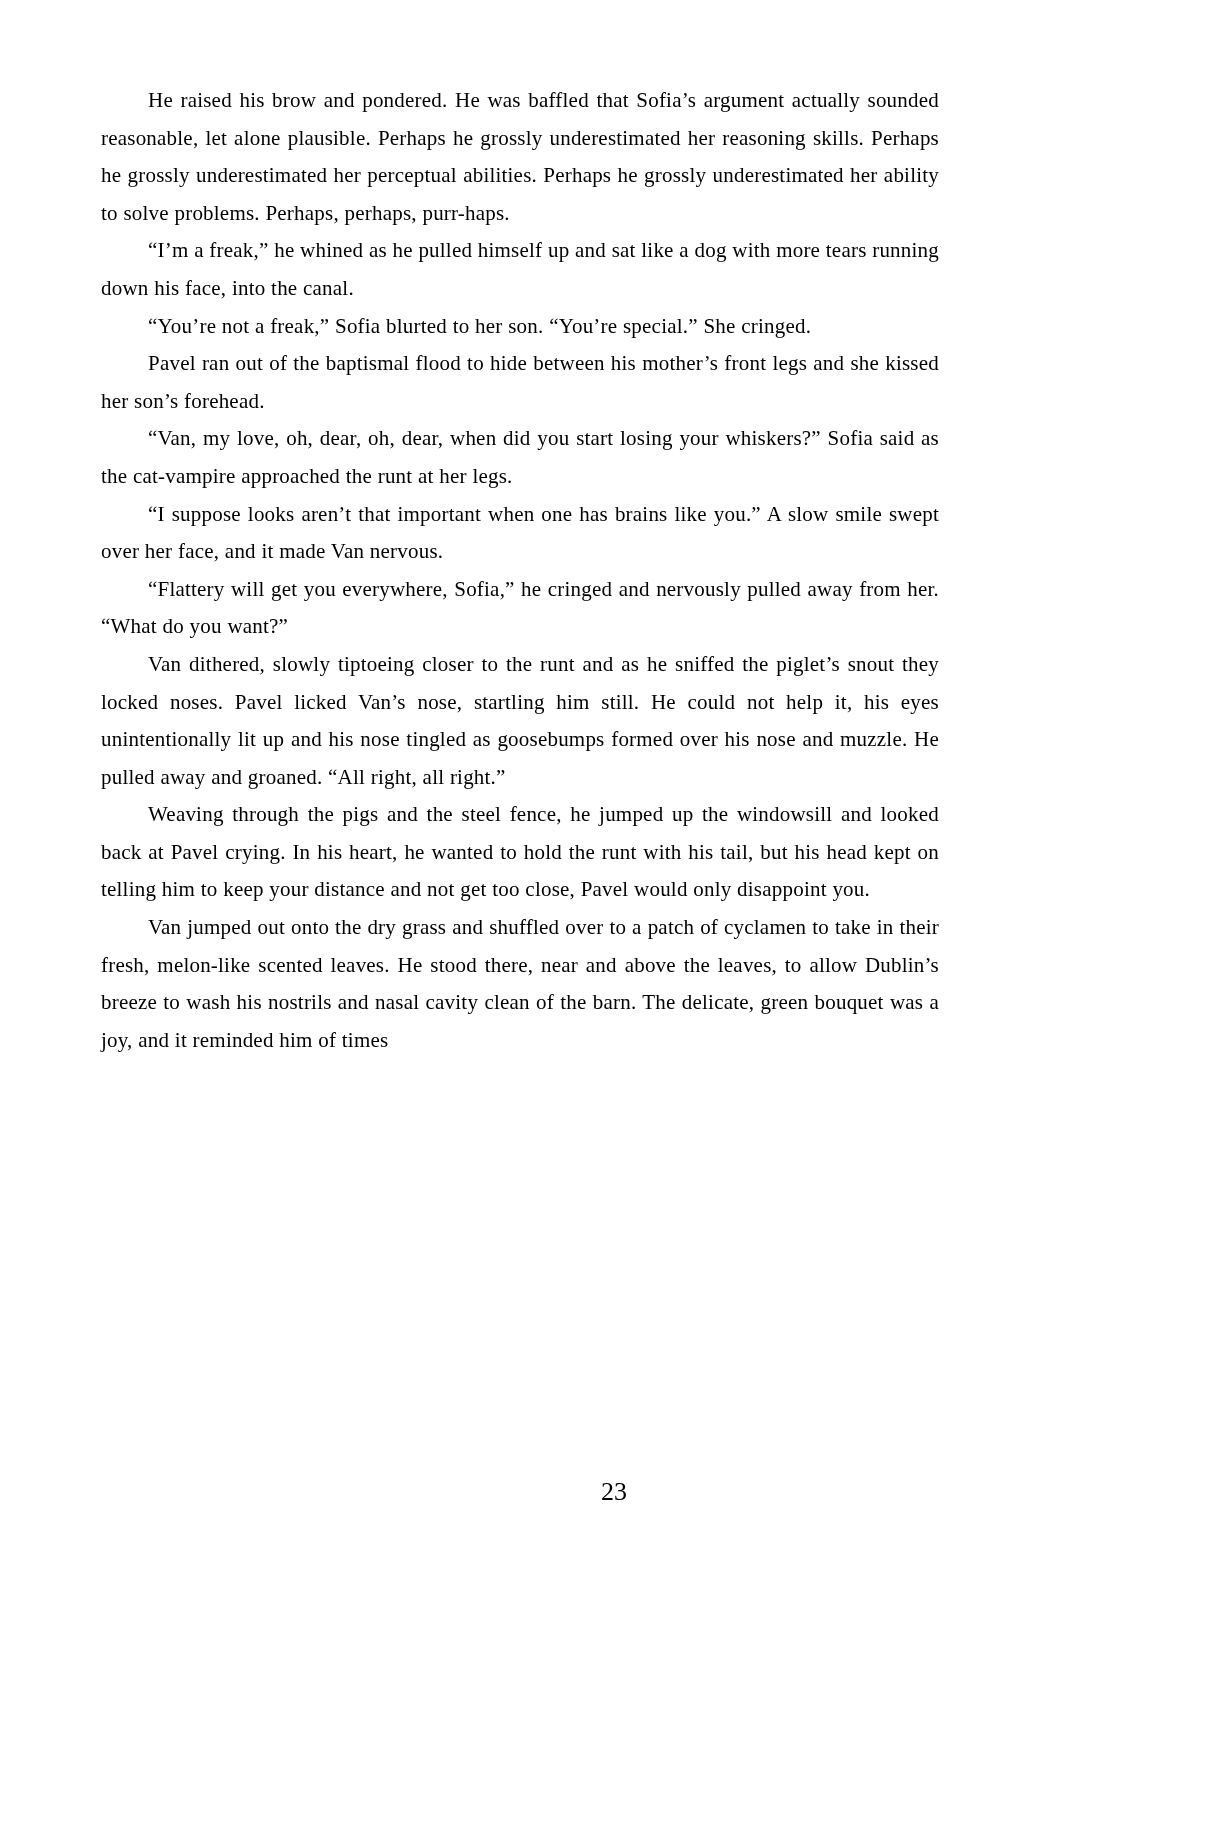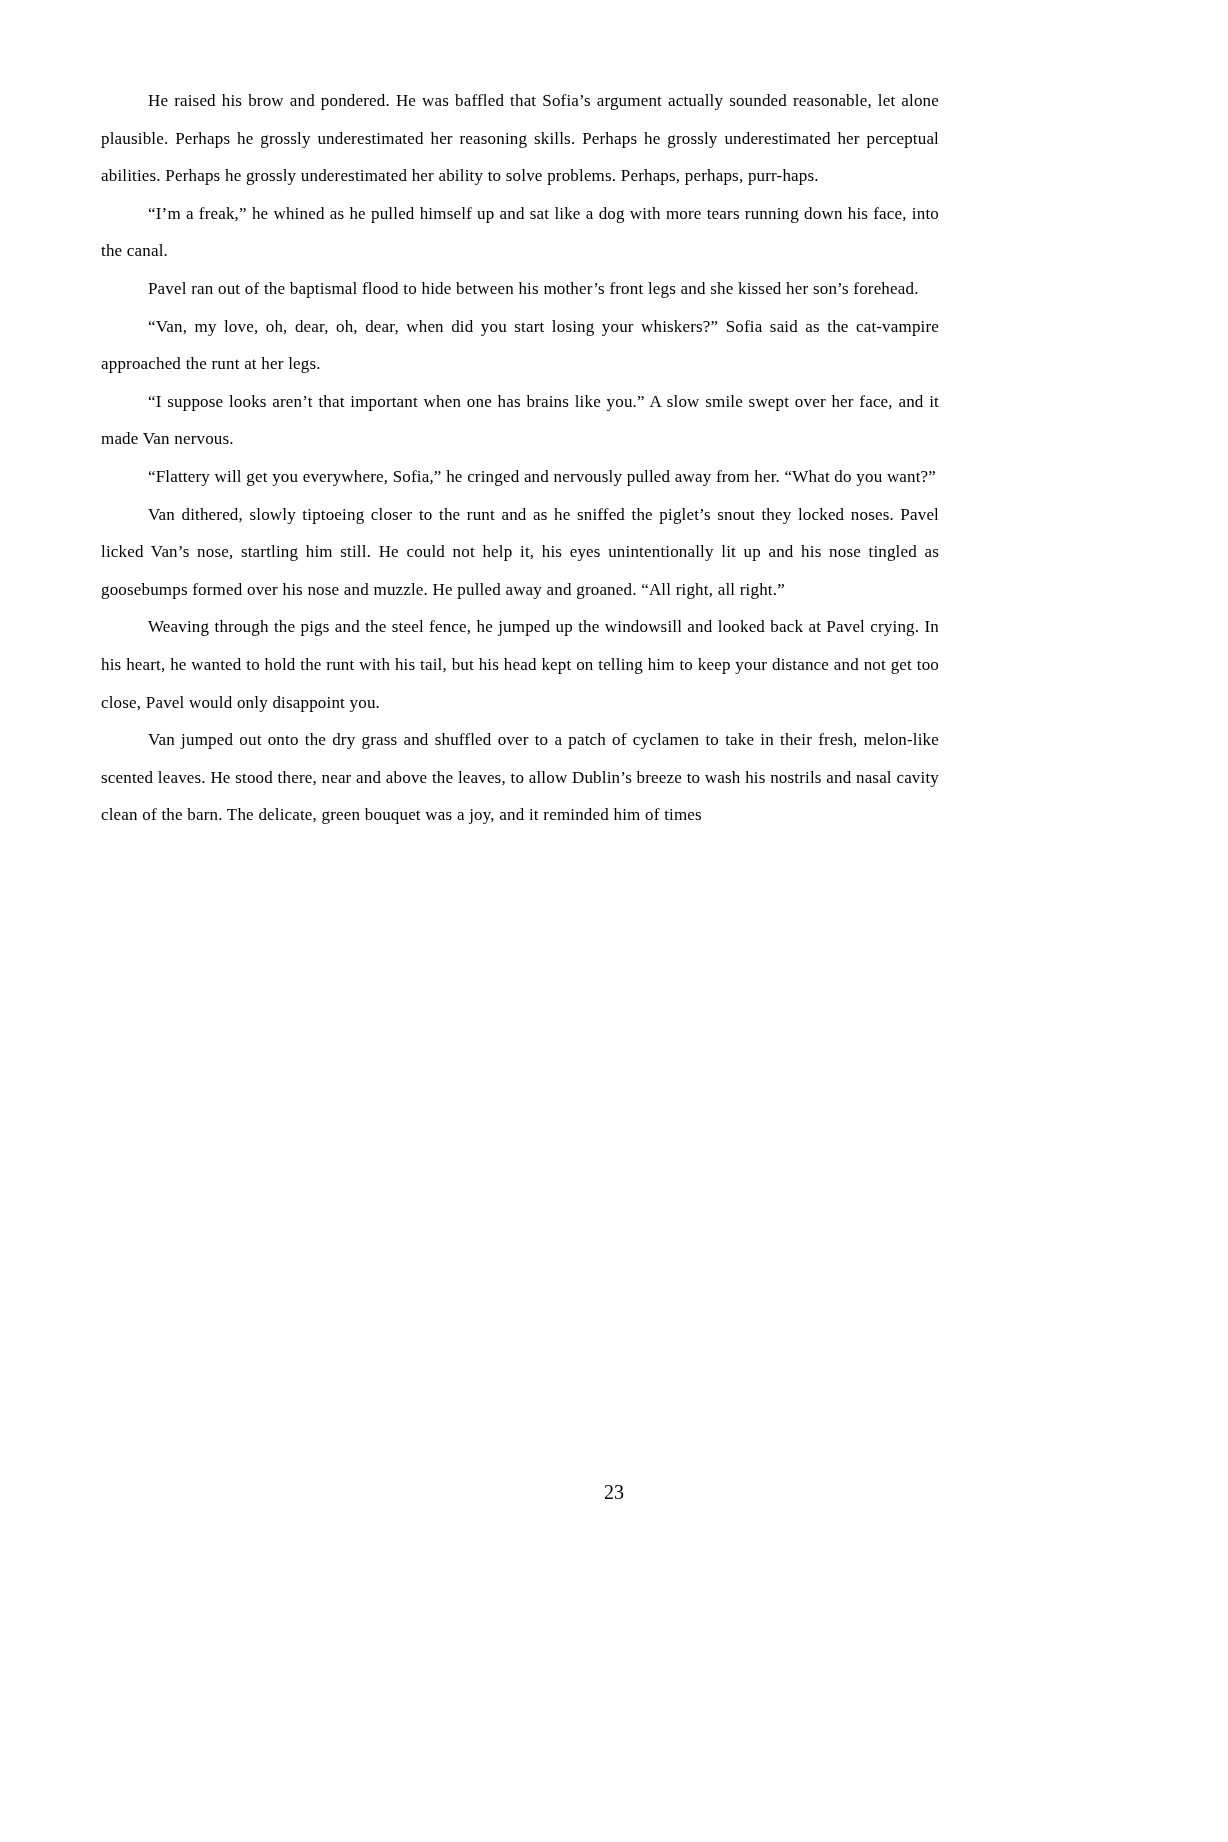--- a/index.html
+++ b/index.html
@@ -23,51 +23,52 @@
     background: #ffffff;
     overflow: hidden;
   }
   .text-block {
     position: absolute;
     left: 101px;
     top: 82px;
     width: 838px;
     text-align: justify;
     text-justify: inter-word;
-    font-size: 17px;
+    font-size: 21px;
     line-height: 37.6px;
     letter-spacing: 0.01em;
     word-spacing: 0.01em;
   }
   .para {
     margin: 0;
     text-indent: 47px;
     text-align: justify;
     text-align-last: left;
     hyphens: none;
   }
   .page-number {
     position: absolute;
     left: 0;
     top: 1478px;
     width: 1228px;
     text-align: center;
-    font-size: 20px;
+    font-size: 26px;
     line-height: 28px;
     font-family: "Liberation Serif", "DejaVu Serif", serif;
   }
 </style>
 </head>
 <body>
 
 <div class="page">
 
   <div class="text-block">
     <p class="para">He raised his brow and pondered. He was baffled that Sofia’s argument actually sounded reasonable, let alone plausible. Perhaps he grossly underestimated her reasoning skills. Perhaps he grossly underestimated her perceptual abilities. Perhaps he grossly underestimated her ability to solve problems. Perhaps, perhaps, purr-haps.</p>
     <p class="para">“I’m a freak,” he whined as he pulled himself up and sat like a dog with more tears running down his face, into the canal.</p>
+    <p class="para">“You’re not a freak,” Sofia blurted to her son. “You’re special.” She cringed.</p>
     <p class="para">Pavel ran out of the baptismal flood to hide between his mother’s front legs and she kissed her son’s forehead.</p>
     <p class="para">“Van, my love, oh, dear, oh, dear, when did you start losing your whiskers?” Sofia said as the cat-vampire approached the runt at her legs.</p>
     <p class="para">“I suppose looks aren’t that important when one has brains like you.” A slow smile swept over her face, and it made Van nervous.</p>
     <p class="para">“Flattery will get you everywhere, Sofia,” he cringed and nervously pulled away from her. “What do you want?”</p>
     <p class="para">Van dithered, slowly tiptoeing closer to the runt and as he sniffed the piglet’s snout they locked noses. Pavel licked Van’s nose, startling him still. He could not help it, his eyes unintentionally lit up and his nose tingled as goosebumps formed over his nose and muzzle. He pulled away and groaned. “All right, all right.”</p>
     <p class="para">Weaving through the pigs and the steel fence, he jumped up the windowsill and looked back at Pavel crying. In his heart, he wanted to hold the runt with his tail, but his head kept on telling him to keep your distance and not get too close, Pavel would only disappoint you.</p>
     <p class="para">Van jumped out onto the dry grass and shuffled over to a patch of cyclamen to take in their fresh, melon-like scented leaves. He stood there, near and above the leaves, to allow Dublin’s breeze to wash his nostrils and nasal cavity clean of the barn. The delicate, green bouquet was a joy, and it reminded him of times</p>
   </div>
 
   <div class="page-number">23</div>

